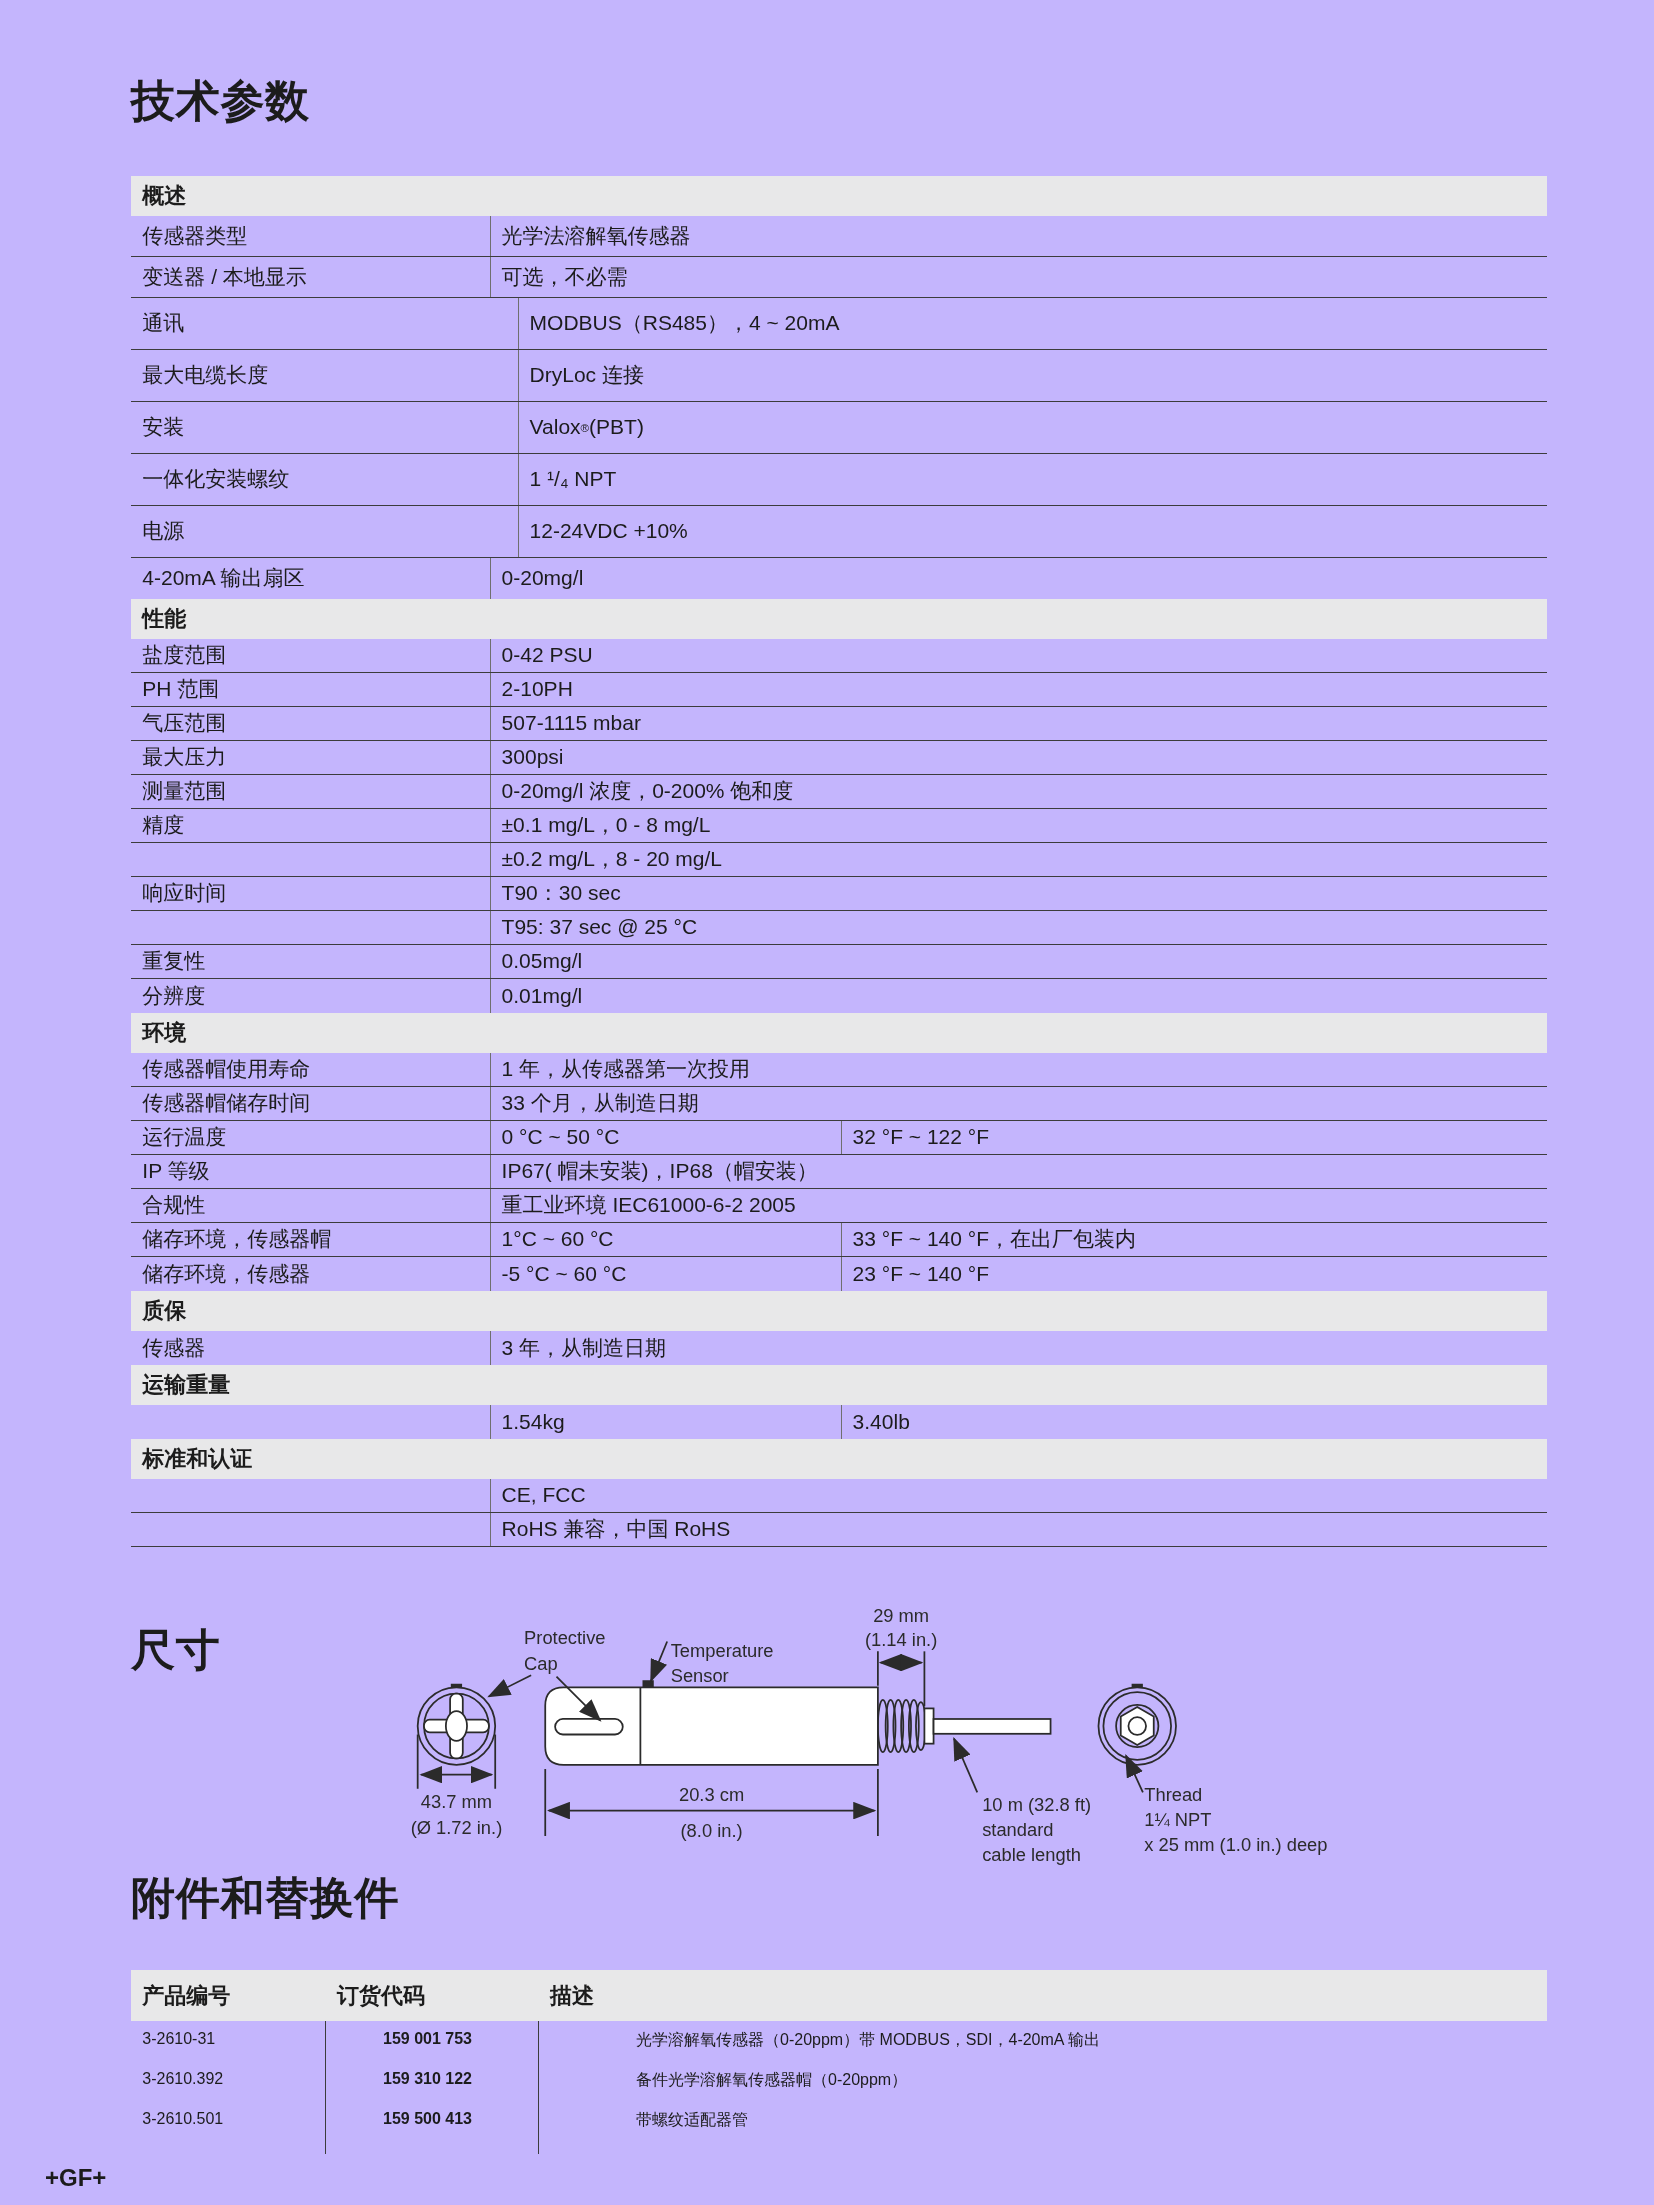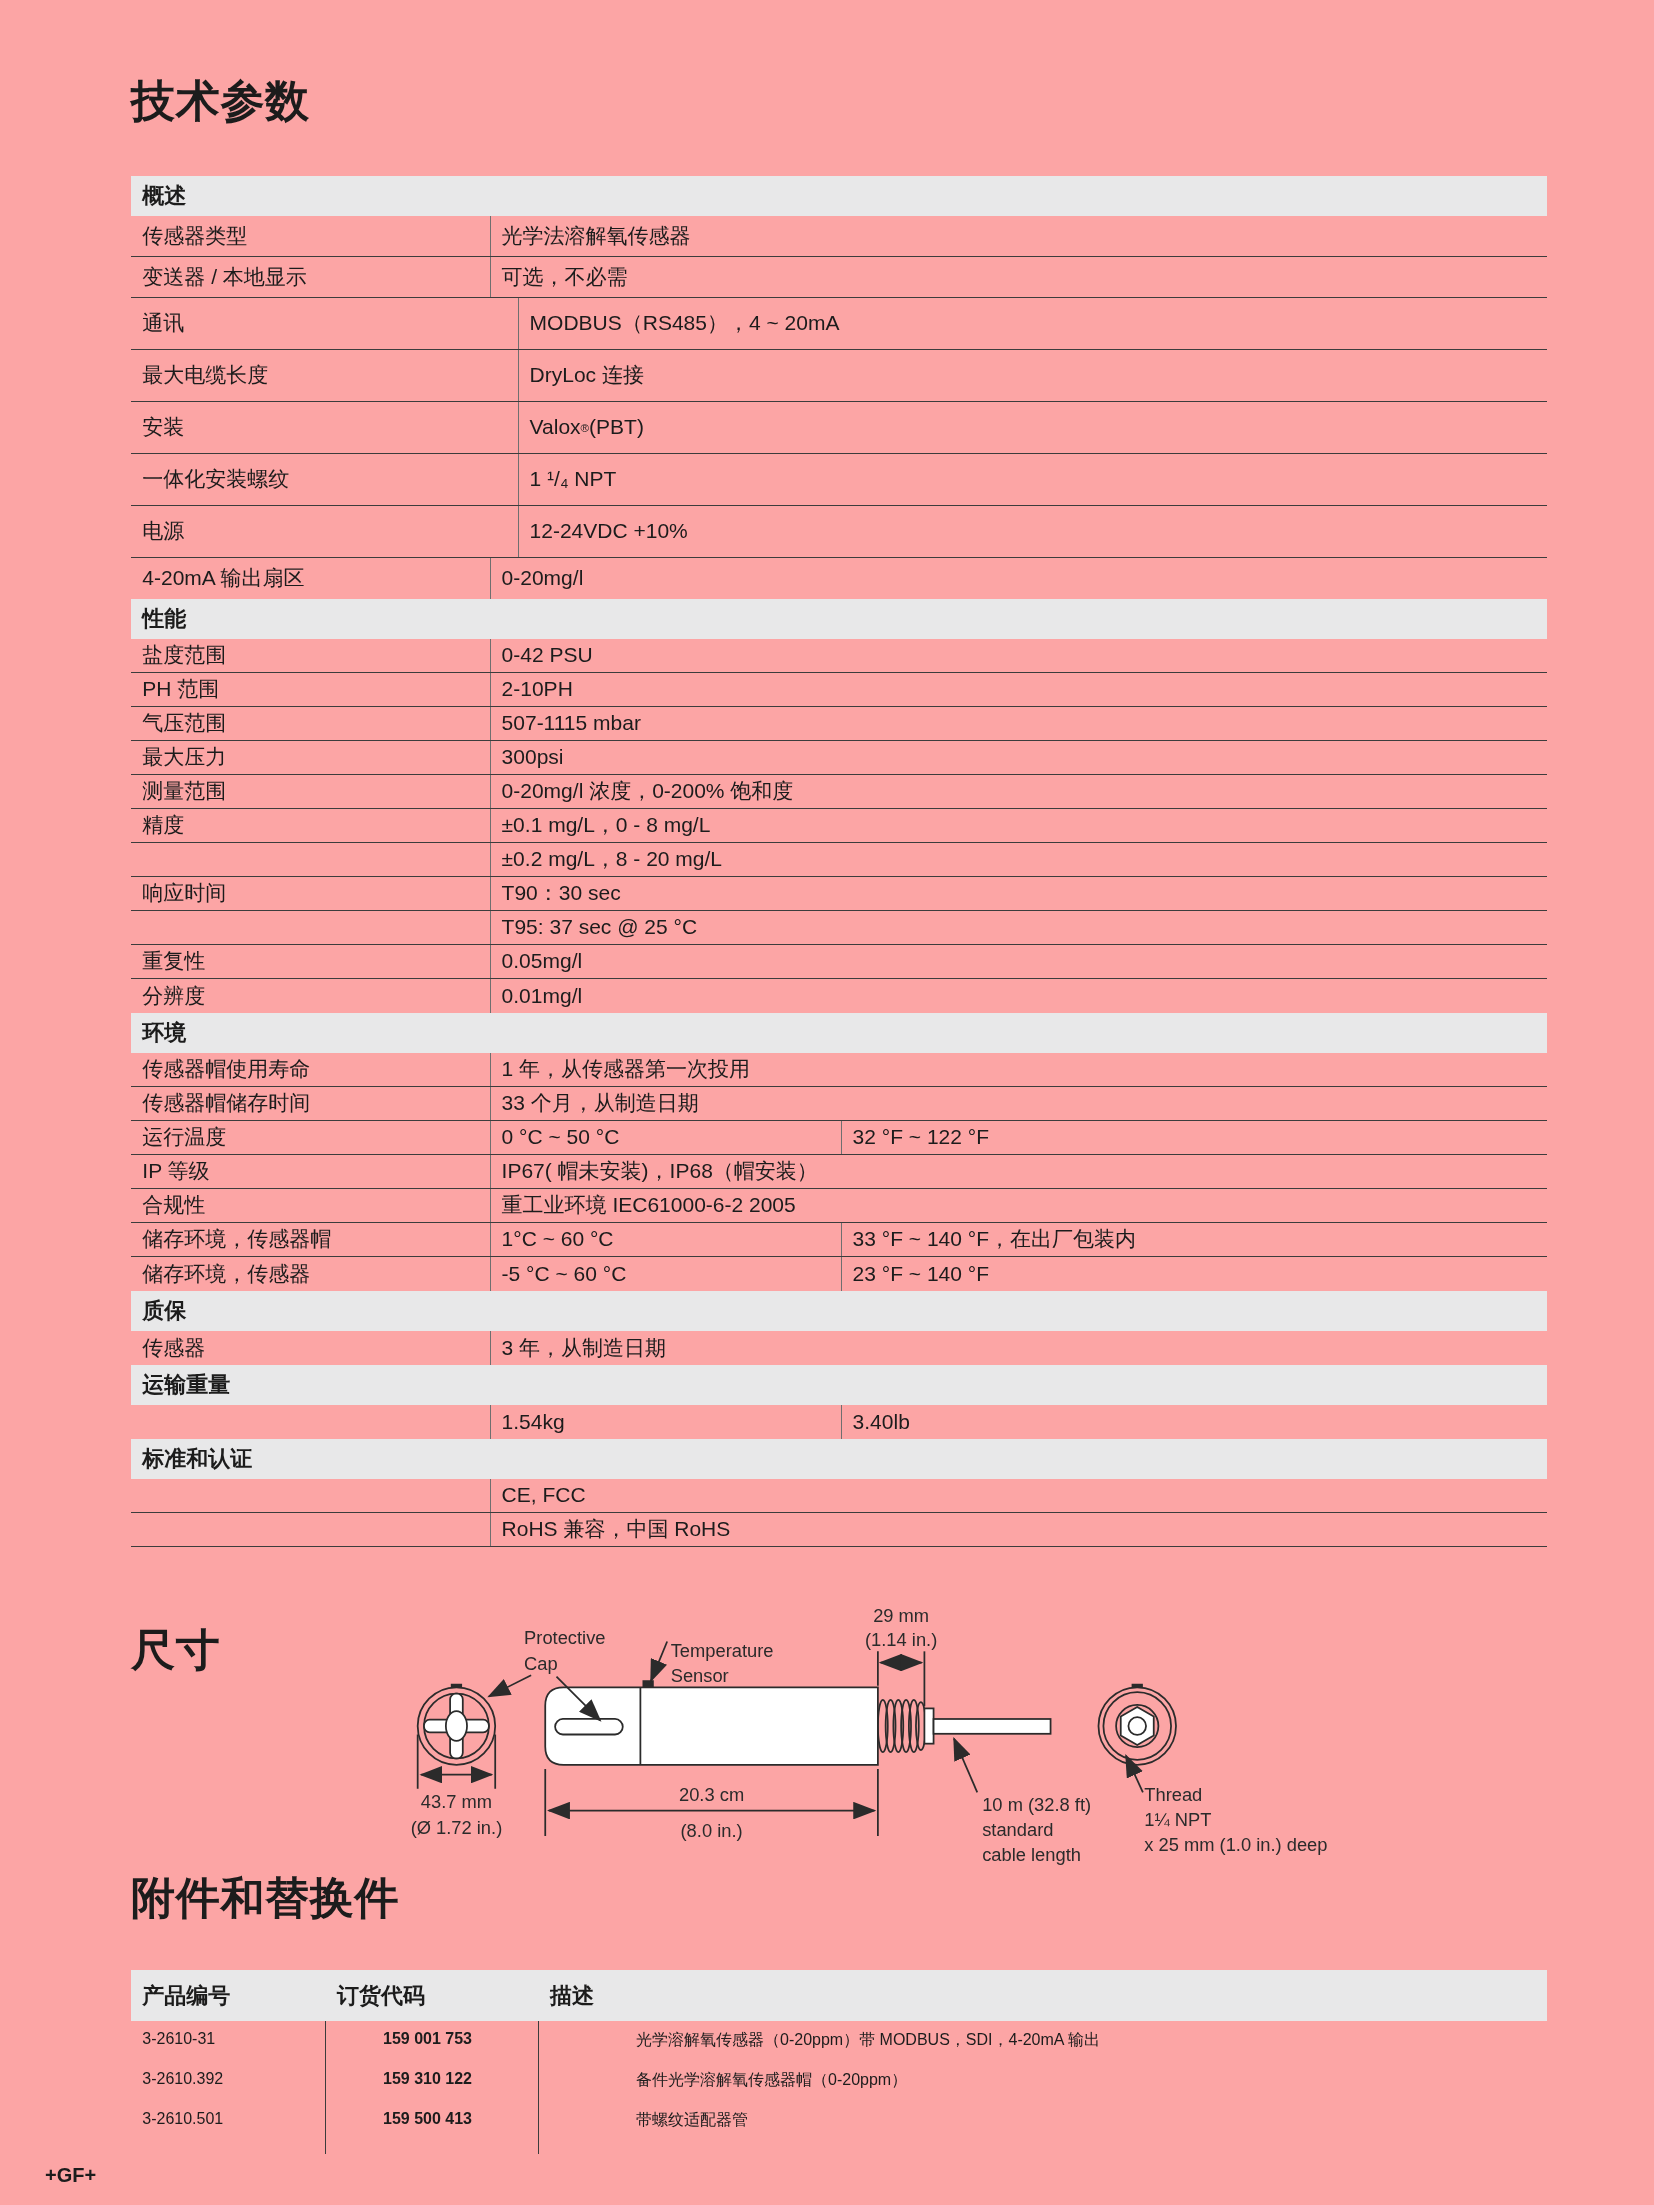--- a/index.html
+++ b/index.html
@@ -1,16 +1,16 @@
 <!DOCTYPE html>
 <html style="font-size:11.3px"><head>
 <meta charset="utf-8">
 <style>
   html,body{margin:0;padding:0;background:#fff;}
-  .page{position:relative;width:1655px;height:2205px;background:#fca5a5;overflow:hidden;
+  .page{position:relative;width:1655px;height:2205px;background:#c4b5fd;overflow:hidden;
         font-family:"Liberation Sans","DejaVu Sans",sans-serif;color:#1c1c1c;}
   .h1{position:absolute;left:131px;font-size:44px;font-weight:700;letter-spacing:0.7px;line-height:1;}
   #t-main{top:79px;}
   #t-dim{top:1628px;}
   #t-acc{top:1876px;}
 
   
   .spec{position:absolute;left:131px;top:176px;width:1416px;}
   .sec{background:#e8e8e9;height:40px;display:flex;align-items:center;padding-left:11.3px;
        font-size:22px;font-weight:700;box-sizing:border-box;}
@@ -35,21 +35,21 @@
             font-size:22px;font-weight:700;box-sizing:border-box;}
   .a1{width:194px;padding-left:11.3px;box-sizing:border-box;}
   .a2{width:213px;padding-left:12px;box-sizing:border-box;}
   .a3{flex:1;padding-left:12px;box-sizing:border-box;}
   .acc-body{position:relative;padding-top:8.5px;}
   .acc-row{display:flex;height:40px;font-size:16px;gap:40px;}
   .acc-row .a2{font-weight:700;margin-left:6px;}
   .vline{position:absolute;top:0;bottom:-4.2px;width:1.4px;background:#3c3c3c;}
   .vl1{left:194px;} .vl2{left:407px;}
 
-  .logo{position:absolute;left:45px;top:2164px;font-size:20px;font-weight:800;letter-spacing:0;}
+  .logo{position:absolute;left:45px;top:2164px;font-size:24px;font-weight:800;letter-spacing:0;}
 </style>
 </head>
 <body>
 
 <div class="page">
 
   <div class="h1" id="t-main">技术参数</div>
 
   <div class="spec">
 

